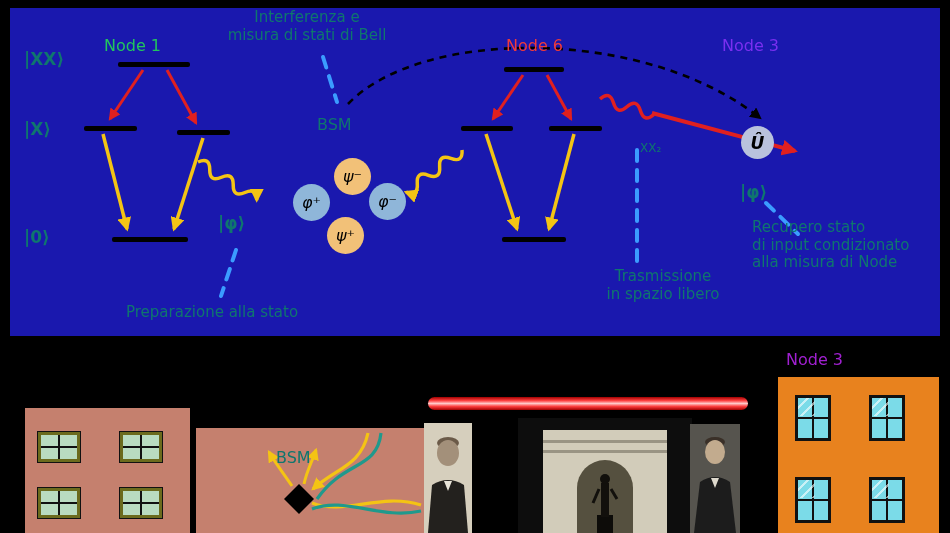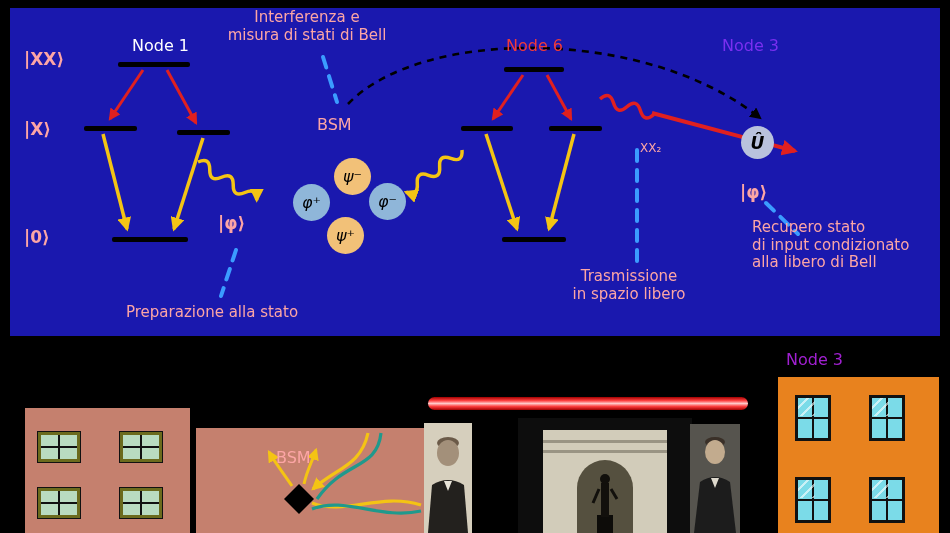--- a/index.html
+++ b/index.html
@@ -5,38 +5,38 @@
   *{box-sizing:border-box}
   html,body{margin:0;padding:0;background:#000}
   #stage{position:relative;width:950px;height:533px;background:#000;overflow:hidden;
          font-family:"DejaVu Sans","Liberation Sans",sans-serif;color:#000}
   .abs{position:absolute}
 
   
   #panel{left:10px;top:8px;width:930px;height:328px;background:#1a18ae}
   #overlay{position:absolute;left:0;top:0;pointer-events:none}
 
-  .txt{position:absolute;line-height:1.18;color:#fca5a5}
+  .txt{position:absolute;line-height:1.18;color:#0f766e}
   .note{font-size:15px;white-space:pre-line}
   .center{text-align:center}
   .ket{font-size:17px;font-weight:700}
   .nodelbl{font-size:16px}
-  #node1-lbl{left:132px;top:37px;color:#ffffff}
+  #node1-lbl{left:104px;top:37px;color:#22c55e}
   #node2-lbl{left:506px;top:37px;color:#f03a3a}
   #node3-lbl{left:722px;top:37px;color:#7a2ff0}
   #ket-xx{left:24px;top:49px}
   #ket-x{left:24px;top:119px}
   #ket-0{left:24px;top:227px}
   #ket-phi-1{left:218px;top:213px}
   #ket-phi-2{left:740px;top:182px}
   #bsm-lbl{left:317px;top:116px;font-size:16px}
   #xx2-lbl{left:640px;top:141px;font-size:12px}
   #interference-note{left:212px;top:9px;width:190px}
   #prep-note{left:126px;top:304px}
-  #transmission-note{left:568px;top:268px;width:122px}
+  #transmission-note{left:602px;top:268px;width:122px}
   #recovery-note{left:752px;top:219px;width:196px}
 
   .bell{position:absolute;width:37px;height:37px;border-radius:50%;display:flex;
         align-items:center;justify-content:center;font-size:16px;font-style:italic}
   .bell.psi{background:#f2c178}
   .bell.phi{background:#8fb6d9}
   #bell-psim{left:334px;top:158px}
   #bell-phip{left:293px;top:184px}
   #bell-phim{left:369px;top:183px}
   #bell-psip{left:327px;top:217px}
@@ -216,18 +216,18 @@
   <div id="ket-x" class="txt ket">|X⟩</div>
   <div id="ket-0" class="txt ket">|0⟩</div>
   <div id="ket-phi-1" class="txt ket">|φ⟩</div>
   <div id="ket-phi-2" class="txt ket">|φ⟩</div>
   <div id="xx2-lbl" class="txt">XX₂</div>
   <div id="prep-note" class="txt note">Preparazione alla stato</div>
   <div id="transmission-note" class="txt note center">Trasmissione
 in spazio libero</div>
   <div id="recovery-note" class="txt note">Recupero stato
 di input condizionato
-alla libero di Bell</div>
+alla misura di Node</div>
 
   <div id="bsm-bottom-lbl" class="txt">BSM</div>
   <div id="node3-bottom-lbl" class="txt">Node 3</div>
 
 </div>
 
 </body></html>

